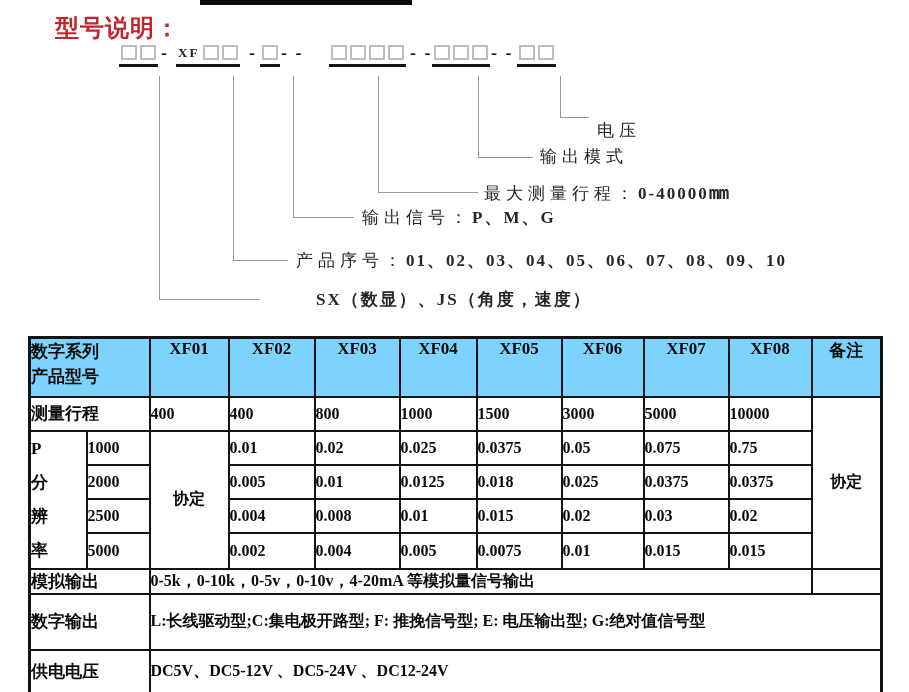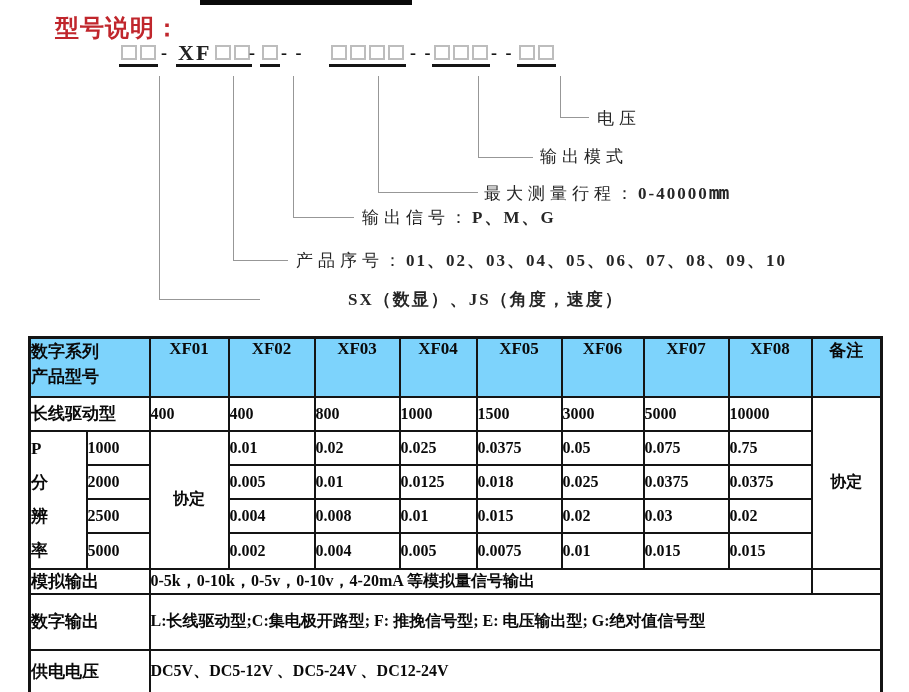--- a/index.html
+++ b/index.html
@@ -10,32 +10,32 @@
   .top-streak{position:absolute;left:200px;top:0;width:212px;height:5px;background:#0a0a0a;}
 
   
   .doc-title{position:absolute;left:55px;top:12px;font-family:"Liberation Sans","DejaVu Sans",sans-serif;
              font-size:24px;font-weight:700;color:#c0262c;letter-spacing:1px;}
 
   
   .grp{position:absolute;top:44px;display:inline-flex;align-items:center;gap:3px;
        padding:0 2px 3px 2px;border-bottom:3px solid #151515;height:17px;}
   .box{width:16px;height:15px;border:2px solid #bdbdbd;background:#fff;box-sizing:border-box;}
-  .xf{font-size:22px;font-weight:700;letter-spacing:2px;color:#222;line-height:15px;padding-right:1px;}
+  .xf{font-size:13px;font-weight:700;letter-spacing:2px;color:#222;line-height:15px;padding-right:1px;}
   .sep{position:absolute;top:43px;font-size:18px;font-weight:700;color:#151515;white-space:pre;letter-spacing:2px;}
 
   
   .cline{position:absolute;border-left:1px solid #979797;border-bottom:1px solid #979797;}
 
   
   .clabel{position:absolute;font-size:17px;color:#262626;white-space:nowrap;line-height:21px;}
   .cjk{letter-spacing:5px;}
   .val{font-weight:700;letter-spacing:2px;}
   .unit{font-family:"DejaVu Sans Mono","Liberation Mono",monospace;font-weight:700;font-size:18px;letter-spacing:-1px;}
-  .line2{margin-left:80px;}
+  .line2{margin-left:48px;}
 
   
   table.spec{position:absolute;left:28px;top:336px;width:852px;border-collapse:collapse;
              table-layout:fixed;font-size:16px;font-weight:700;color:#0a0a0a;}
   table.spec td{border:2px solid #141414;padding:0;vertical-align:middle;overflow:hidden;}
   table.spec{border:3px solid #141414;}
   tr.hdr td{background:#7dd3fc;vertical-align:top;}
   td.lab{text-align:left;padding-left:15px;font-size:17px;}
   td.num{text-align:left;padding-left:11px;}
   td.ctr{text-align:center;}
@@ -89,21 +89,21 @@
     <div class="box"></div>
   </div>
 
   <div class="cline" style="left:560px;top:76px;width:28px;height:41px;"></div>
   <div class="cline" style="left:478px;top:76px;width:54px;height:81px;"></div>
   <div class="cline" style="left:378px;top:76px;width:99px;height:116px;"></div>
   <div class="cline" style="left:293px;top:76px;width:60px;height:141px;"></div>
   <div class="cline" style="left:233px;top:76px;width:54px;height:184px;"></div>
   <div class="cline" style="left:159px;top:76px;width:100px;height:223px;"></div>
 
-  <div class="clabel" style="left:597px;top:108px;">
+  <div class="clabel" style="left:597px;top:120px;">
     <span class="cjk">电压</span>
   </div>
   <div class="clabel" style="left:540px;top:146px;">
     <span class="cjk">输出模式</span>
   </div>
   <div class="clabel" style="left:484px;top:182px;">
     <span class="cjk">最大测量行程：</span><span class="val">0-40000</span><span class="unit">mm</span>
   </div>
   <div class="clabel" style="left:362px;top:207px;">
     <span class="cjk">输出信号：</span><span class="val">P、M、G</span>
@@ -139,21 +139,21 @@
       <td class="hmod">XF02</td>
       <td class="hmod">XF03</td>
       <td class="hmod">XF04</td>
       <td class="hmod">XF05</td>
       <td class="hmod">XF06</td>
       <td class="hmod">XF07</td>
       <td class="hmod">XF08</td>
       <td class="hmod">备注</td>
     </tr>
     <tr style="height:34px;">
-      <td colspan="2" class="lab bb3">长线驱动型</td>
+      <td colspan="2" class="lab bb3">测量行程</td>
       <td class="num br3 bb3">400</td>
       <td class="num bb3">400</td>
       <td class="num bb3">800</td>
       <td class="num bb3">1000</td>
       <td class="num bb3">1500</td>
       <td class="num bb3">3000</td>
       <td class="num bb3">5000</td>
       <td class="num bb3">10000</td>
       <td class="ctr" rowspan="5">协定</td>
     </tr>

